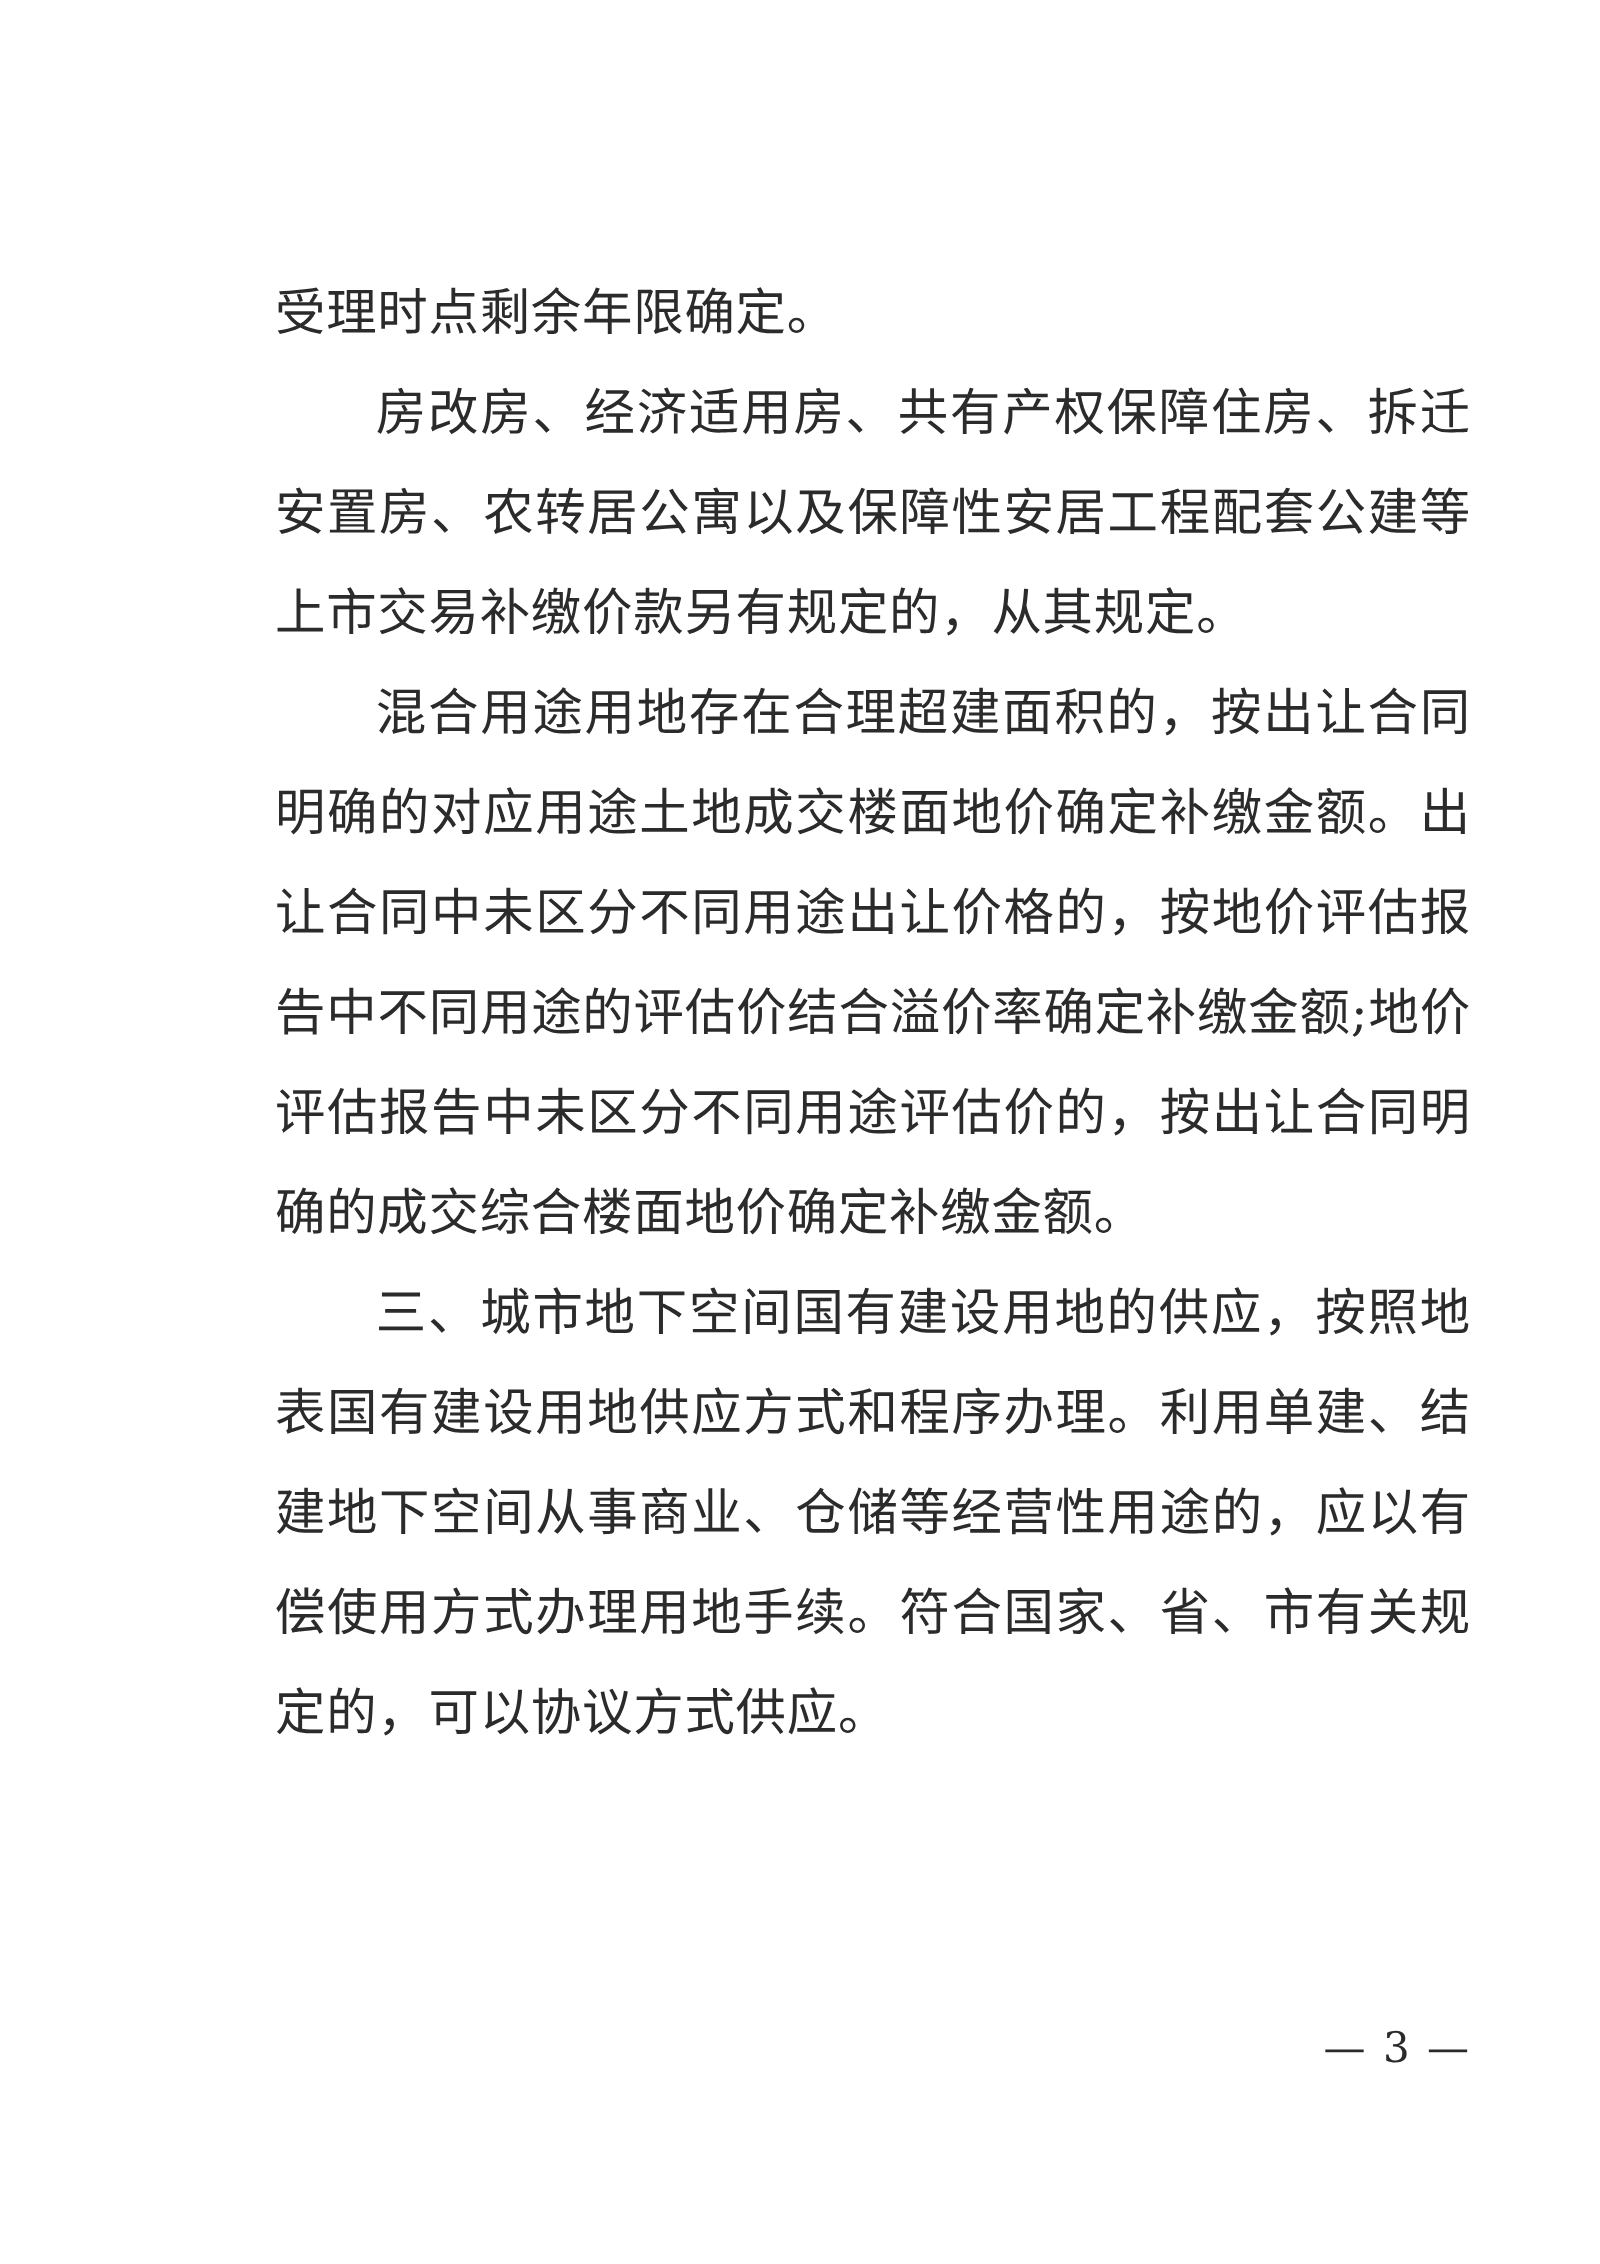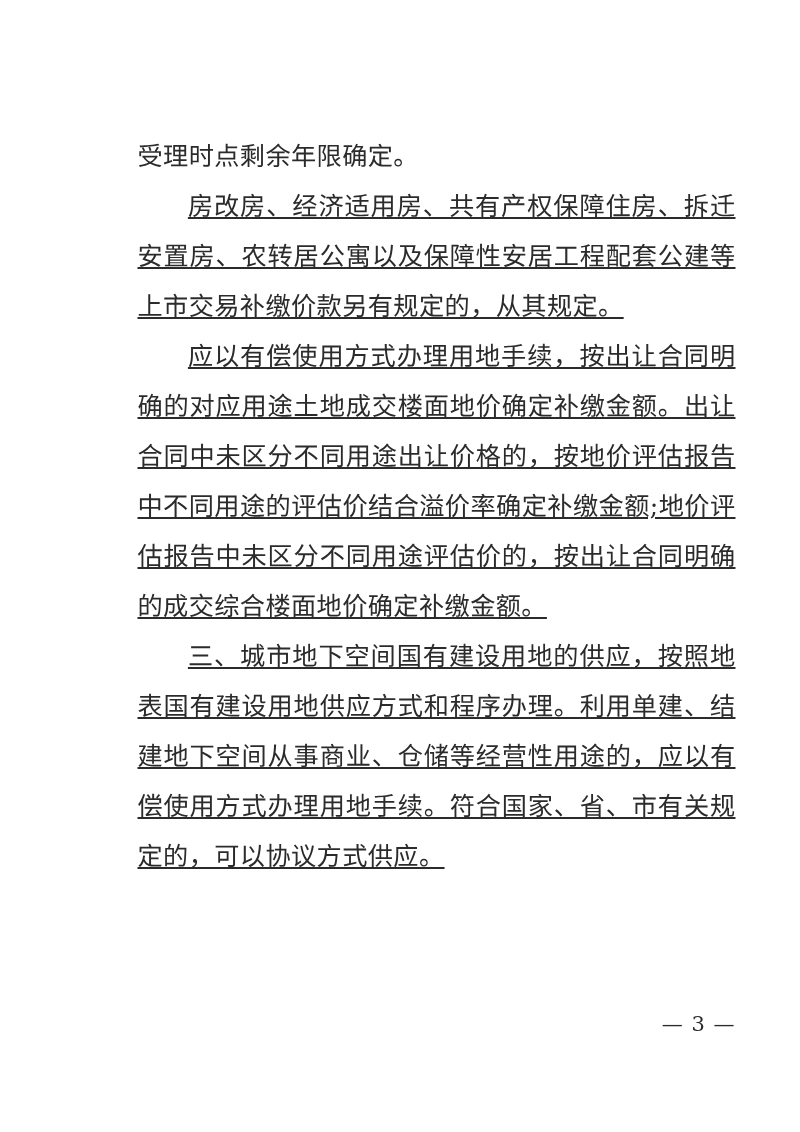--- a/index.html
+++ b/index.html
@@ -32,21 +32,20 @@
     color: #2b2b2b;
     text-align: justify;
     text-justify: inter-character;
     letter-spacing: 0.4px;
     text-indent: 0;
     word-break: break-all;
     -webkit-font-smoothing: antialiased;
   }
   .para.indent {
     text-indent: 50.4px;
-    text-decoration: underline;
   }
   .page-number {
     position: absolute;
     left: 0;
     top: 1012px;
     width: 700px;
     text-align: right;
     font-family: "DejaVu Serif", "Liberation Serif", serif;
     font-size: 21px;
     color: #2b2b2b;
@@ -59,21 +58,21 @@
 <div class="page">
 
   <div class="doc-body">
 
     <p class="para">受理时点剩余年限确定。</p>
 
     <p class="para indent">房改房、经济适用房、共有产权保障住房、拆迁安置房、农转居公寓以及保障性安居工程配套公建等上市交易补缴价款另有规定的，从其规定。</p>
 
 
 
-    <p class="para indent">应以有偿使用方式办理用地手续，按出让合同明确的对应用途土地成交楼面地价确定补缴金额。出让合同中未区分不同用途出让价格的，按地价评估报告中不同用途的评估价结合溢价率确定补缴金额;地价评估报告中未区分不同用途评估价的，按出让合同明确的成交综合楼面地价确定补缴金额。</p>
+    <p class="para indent">混合用途用地存在合理超建面积的，按出让合同明确的对应用途土地成交楼面地价确定补缴金额。出让合同中未区分不同用途出让价格的，按地价评估报告中不同用途的评估价结合溢价率确定补缴金额;地价评估报告中未区分不同用途评估价的，按出让合同明确的成交综合楼面地价确定补缴金额。</p>
 
     <p class="para indent">三、城市地下空间国有建设用地的供应，按照地表国有建设用地供应方式和程序办理。利用单建、结建地下空间从事商业、仓储等经营性用途的，应以有偿使用方式办理用地手续。符合国家、省、市有关规定的，可以协议方式供应。</p>
 
   </div>
 
   <div class="page-number">— 3 —</div>
 
 </div>
 
 </body></html>

